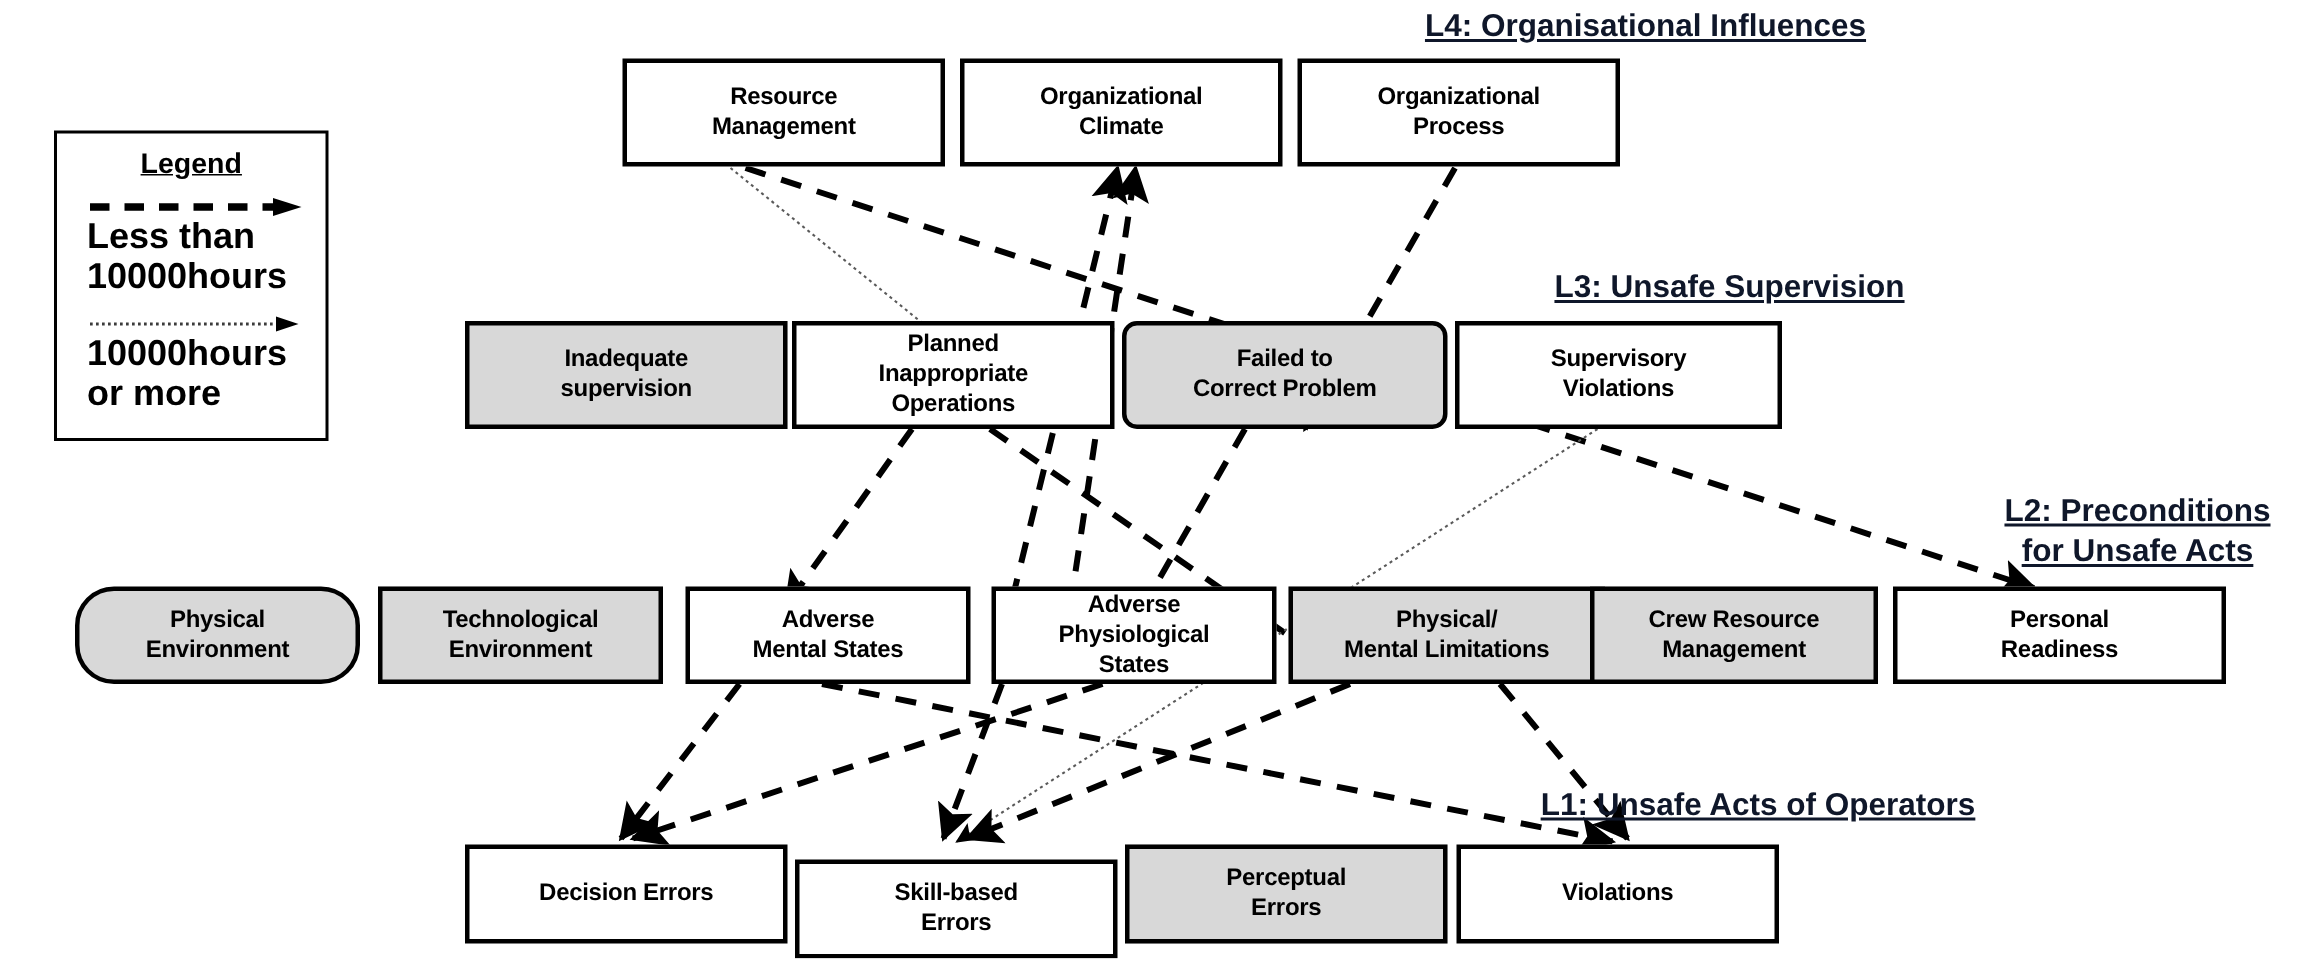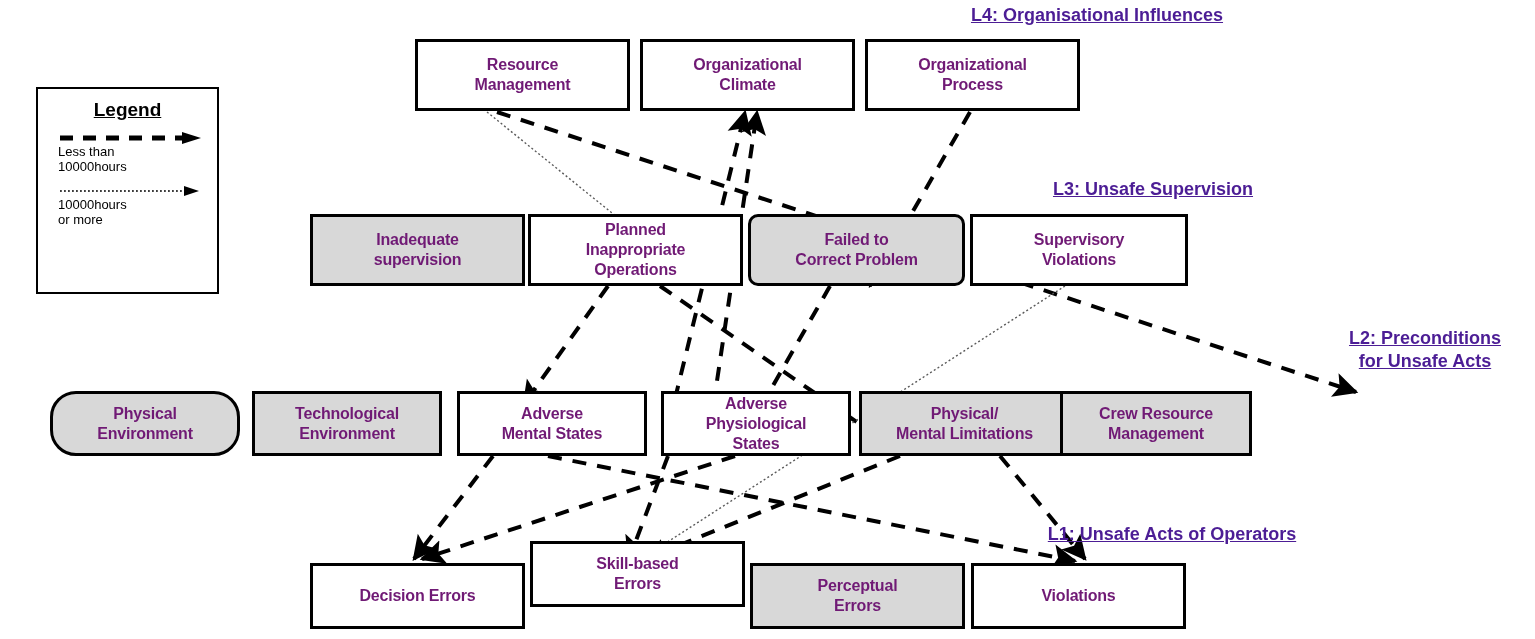--- a/index.html
+++ b/index.html
@@ -23,37 +23,37 @@
     box-sizing: border-box;
     border: 3px solid #000000;
     background: #ffffff;
     display: flex;
     align-items: center;
     justify-content: center;
     text-align: center;
     font-weight: bold;
     font-size: 16px;
     line-height: 1.25;
-    color: #701a75;
+    color: #000000;
     letter-spacing: -0.2px;
     z-index: 5;
   }
   .node.shaded {
     background: #d8d8d8;
   }
   .node .label {
     display: block;
     padding: 0 4px;
     white-space: pre-line;
   }
   .level-title {
     position: absolute;
     font-weight: bold;
-    font-size: 18px;
-    color: #4c1d95;
+    font-size: 21px;
+    color: #0f172a;
     text-decoration: underline;
     text-align: center;
     line-height: 1.3;
     white-space: pre-line;
     z-index: 6;
   }
   #legend {
     position: absolute;
     left: 8px;
     top: 87px;
@@ -70,22 +70,22 @@
     font-weight: bold;
     font-size: 19px;
     text-decoration: underline;
     margin-top: 10px;
   }
   #legend .legend-row {
     margin-top: 10px;
     padding-left: 10px;
   }
   #legend .legend-text {
-    font-weight: normal;
-    font-size: 13px;
+    font-weight: bold;
+    font-size: 24px;
     line-height: 1.12;
     padding-left: 10px;
     white-space: pre-line;
   }
   #legend .sample {
     height: 14px;
     padding-left: 10px;
   }
   #legend .sample svg { display: block; }
   #edges {
@@ -234,25 +234,29 @@
 States</span>
   </div>
   <div class="node shaded" style="left:859px; top:391px; width:211px; height:65px;">
     <span class="label">Physical/
 Mental Limitations</span>
   </div>
   <div class="node shaded" style="left:1060px; top:391px; width:192px; height:65px;">
     <span class="label">Crew Resource
 Management</span>
   </div>
+  <div class="node" style="left:1262px; top:391px; width:222px; height:65px;">
+    <span class="label">Personal
+Readiness</span>
+  </div>
 
   <div class="node" style="left:310px; top:563px; width:215px; height:66px;">
     <span class="label">Decision Errors</span>
   </div>
-  <div class="node" style="left:530px; top:541px; width:215px; height:66px;">
+  <div class="node" style="left:530px; top:573px; width:215px; height:66px;">
     <span class="label">Skill-based
 Errors</span>
   </div>
   <div class="node shaded" style="left:750px; top:563px; width:215px; height:66px;">
     <span class="label">Perceptual
 Errors</span>
   </div>
   <div class="node" style="left:971px; top:563px; width:215px; height:66px;">
     <span class="label">Violations</span>
   </div>

